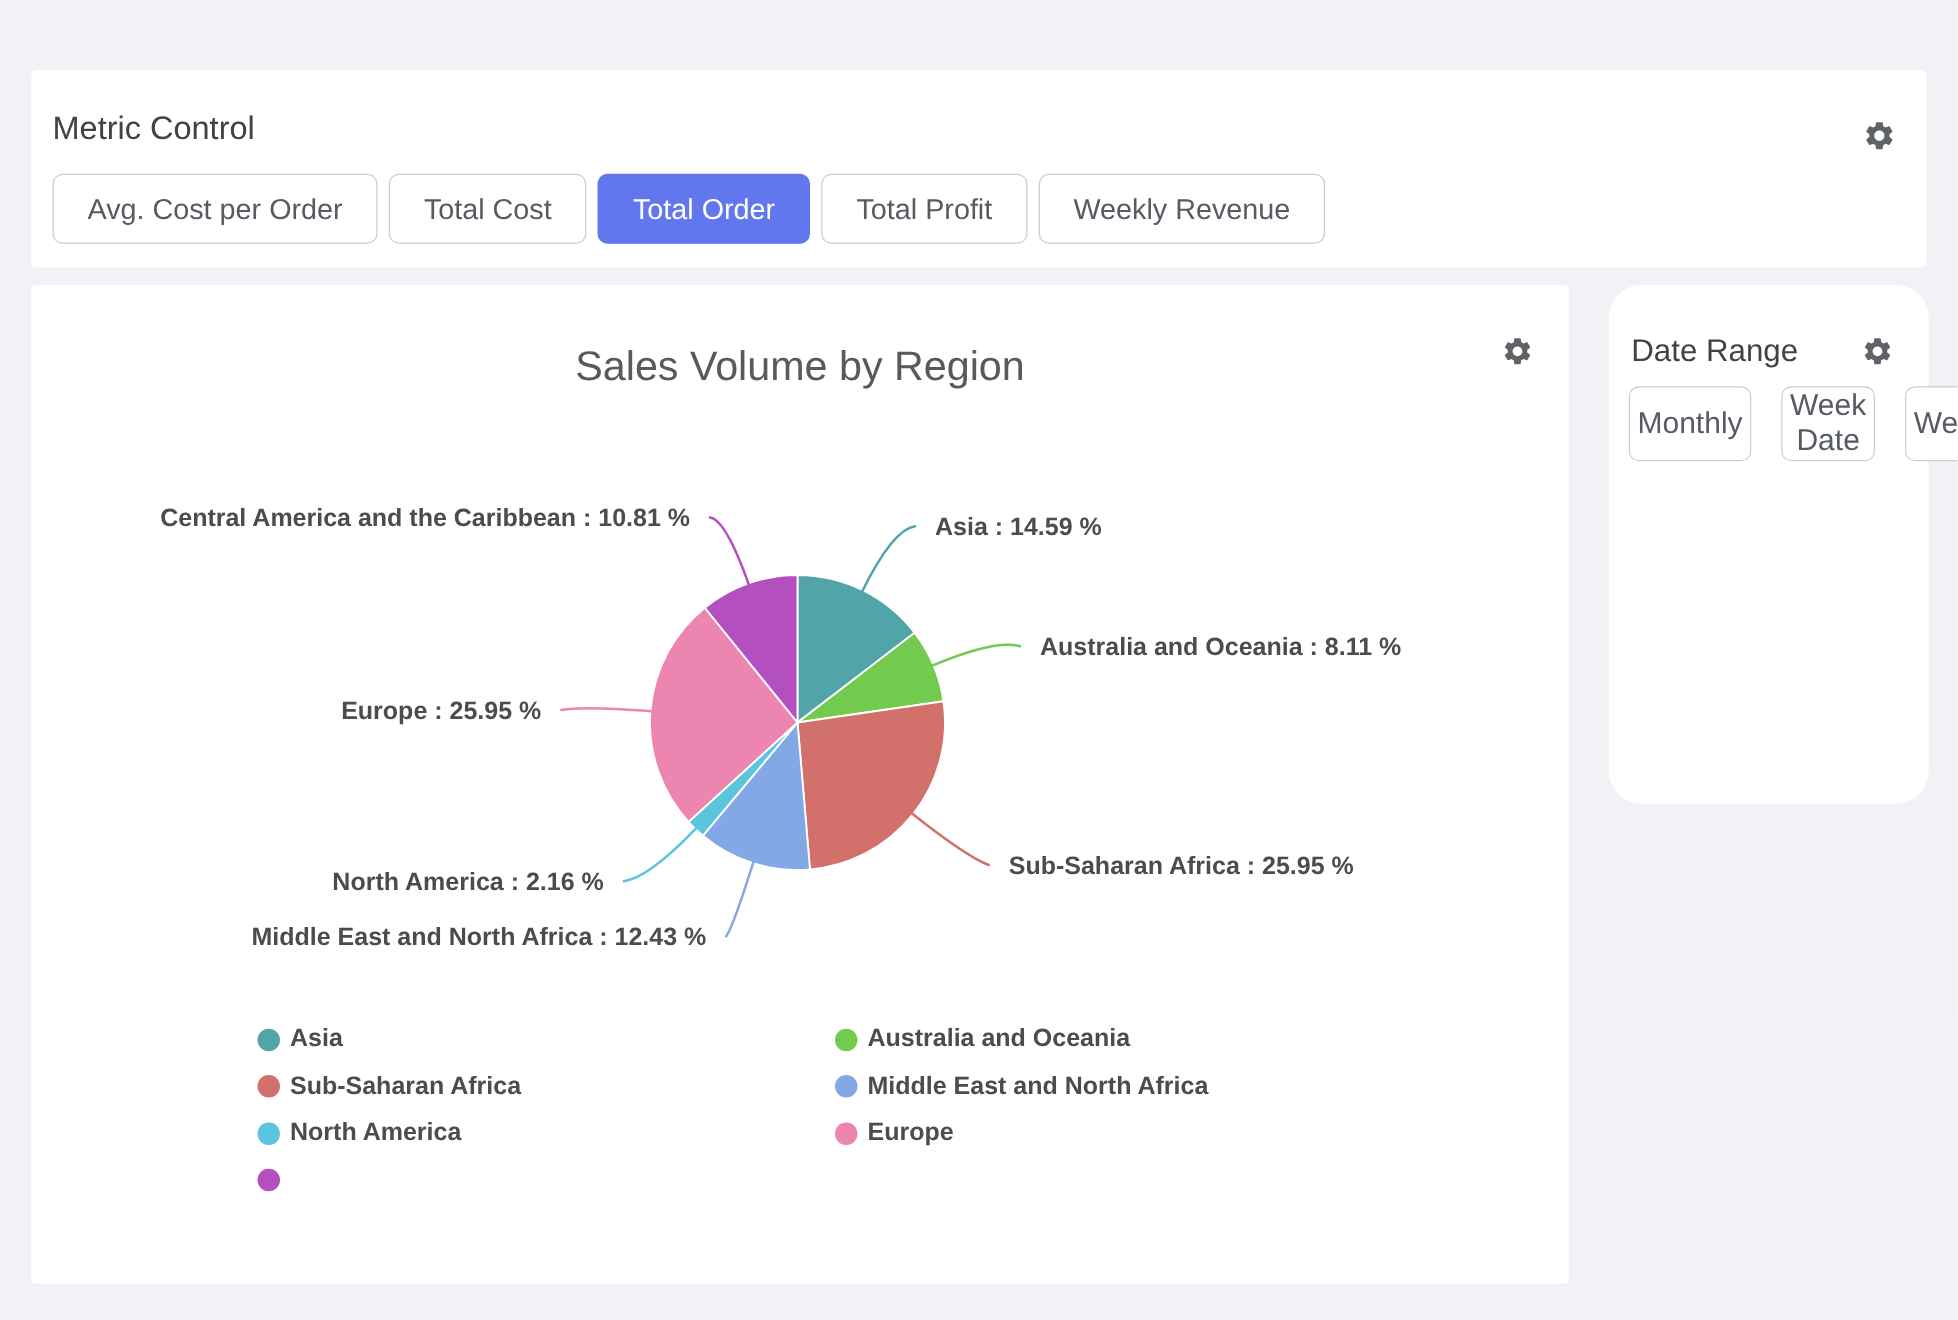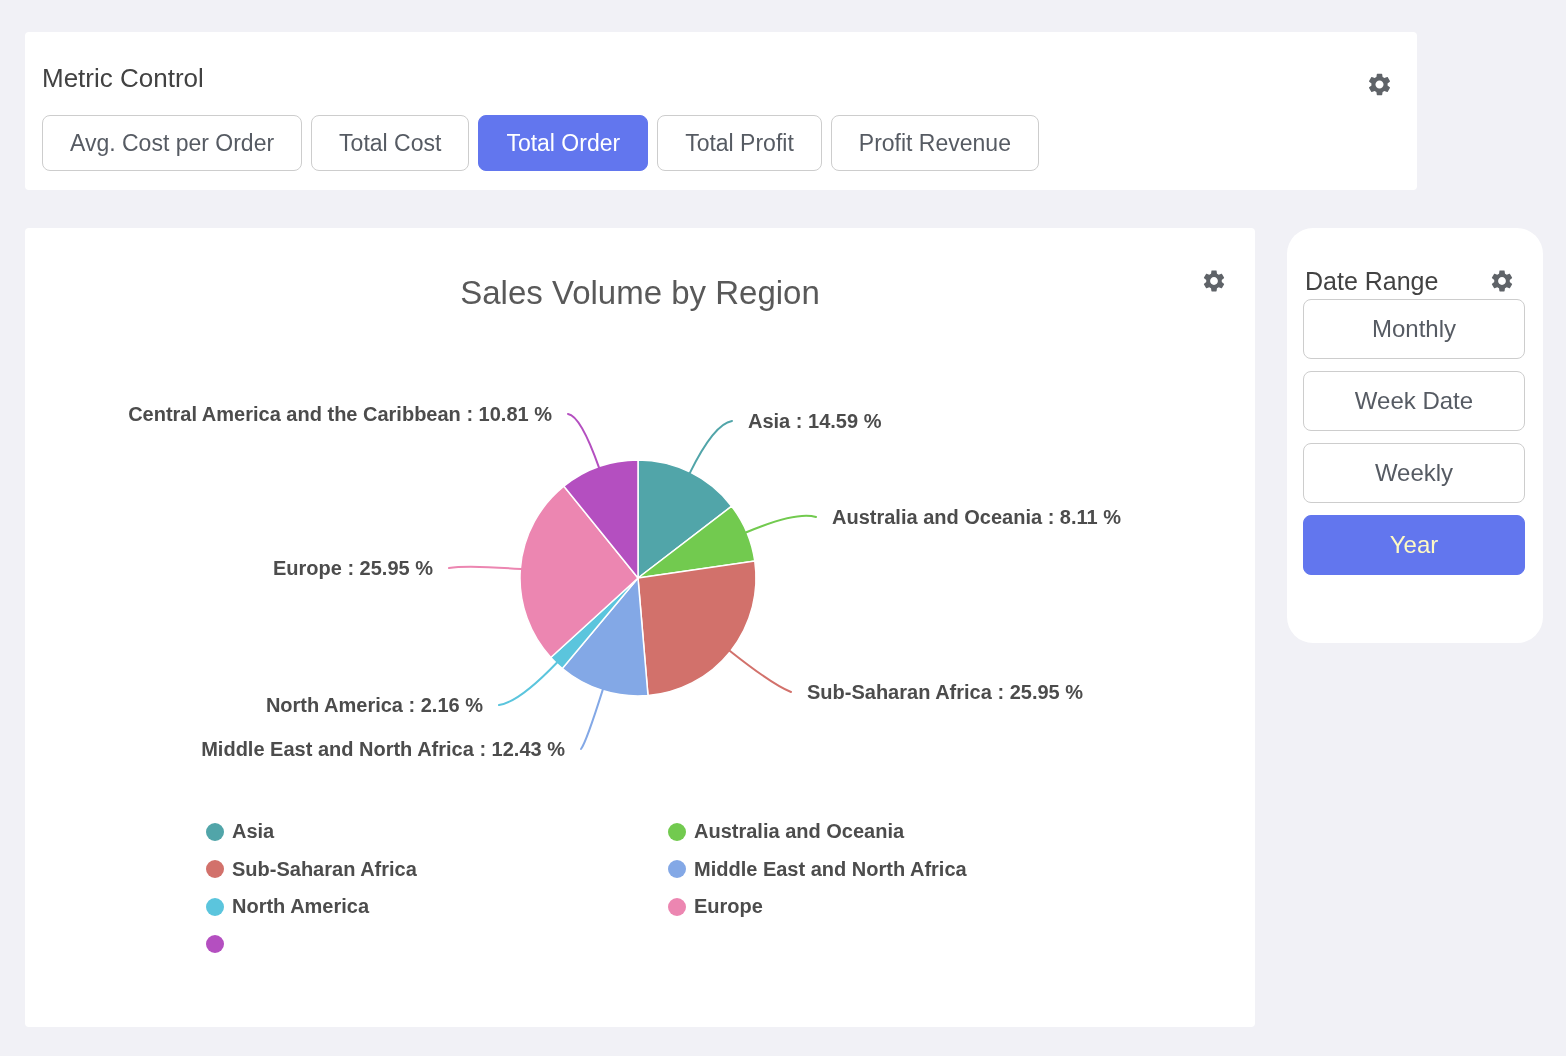--- a/index.html
+++ b/index.html
@@ -5,21 +5,21 @@
   html,body{margin:0;padding:0;}
   body{
     background:#f1f1f6;
     font-family:"Liberation Sans", sans-serif;
     -webkit-font-smoothing:antialiased;
   }
   .page{position:relative;width:1566px;height:1056px;background:var(--page-bg,#f1f1f6);overflow:hidden;}
   .card{position:absolute;background:#ffffff;border-radius:4px;}
 
   
-  #metric-card{left:25px;top:32px;width:1392px;height:158px;}
+  #metric-card{left:25px;top:56px;width:1516px;height:158px;}
   .metric-title{position:absolute;left:17px;top:33px;font-size:26px;line-height:26px;color:#424242;font-weight:400;margin:0;}
   .metric-buttons{position:absolute;left:17px;top:83px;display:flex;gap:9px;}
   .pill{
     height:56px;display:inline-flex;align-items:center;justify-content:center;
     padding:4px 27px;font-size:23px;color:#565b63;background:#fff;
     border:1px solid #cdcdcd;border-radius:8px;cursor:pointer;white-space:nowrap;
     font-family:"Liberation Sans", sans-serif;
   }
   .pill.selected{background:var(--accent,#6276ee);border-color:var(--accent,#6276ee);color:#fff;}
 
@@ -32,21 +32,21 @@
     position:absolute;left:181px;top:585px;
     display:grid;grid-template-columns:462px auto;grid-auto-rows:37.5px;align-items:center;
   }
   .legend-item{display:flex;align-items:center;gap:8px;cursor:pointer;}
   .legend-dot{width:18px;height:18px;border-radius:50%;flex:none;}
   .legend-label{font-size:20px;font-weight:bold;color:#4c4c4c;white-space:nowrap;}
 
   
   #date-card{left:1287px;top:228px;width:256px;height:415px;border-radius:26px;}
   .date-title{position:absolute;left:18px;top:40px;font-size:25px;line-height:26px;color:#424242;font-weight:400;margin:0;}
-  .date-buttons{position:absolute;left:16px;top:71px;width:222px;display:flex;flex-direction:column;gap:12px;}
+  .date-buttons{position:absolute;left:16px;top:81px;width:222px;display:flex;flex-direction:row;gap:24px;}
   .date-btn{
     height:60px;display:flex;align-items:center;justify-content:center;
     font-size:24px;color:#565b63;background:#fff;border:1px solid #cdcdcd;border-radius:8px;
     cursor:pointer;font-family:"Liberation Sans", sans-serif;
   }
   .date-btn.selected{background:var(--accent,#6276ee);border-color:var(--accent,#6276ee);color:#fef9c3;}
 
   
   .gear{position:absolute;width:27px;height:27px;cursor:pointer;}
   .gear svg{display:block;width:100%;height:100%;fill:var(--gear,#5f6368);}
@@ -64,21 +64,21 @@
     <span class="gear" id="metric-gear">
       <svg viewBox="0 0 24 24">
           <path d="M19.14,12.94c0.04-0.3,0.06-0.61,0.06-0.94c0-0.32-0.02-0.64-0.07-0.94l2.03-1.58c0.18-0.14,0.23-0.41,0.12-0.61l-1.92-3.32c-0.12-0.22-0.37-0.29-0.59-0.22l-2.39,0.96c-0.5-0.38-1.03-0.7-1.62-0.94L14.4,2.81c-0.04-0.24-0.24-0.41-0.48-0.41h-3.84c-0.24,0-0.43,0.17-0.47,0.41L9.25,5.35C8.66,5.59,8.12,5.92,7.63,6.29L5.24,5.33c-0.22-0.08-0.47,0-0.59,0.22L2.74,8.87C2.62,9.08,2.66,9.34,2.86,9.48l2.03,1.58C4.84,11.36,4.8,11.69,4.8,12s0.02,0.64,0.07,0.94l-2.03,1.58c-0.18,0.14-0.23,0.41-0.12,0.61l1.92,3.32c0.12,0.22,0.37,0.29,0.59,0.22l2.39-0.96c0.5,0.38,1.03,0.7,1.62,0.94l0.36,2.54c0.05,0.24,0.24,0.41,0.48,0.41h3.84c0.24,0,0.44-0.17,0.47-0.41l0.36-2.54c0.59-0.24,1.13-0.56,1.62-0.94l2.39,0.96c0.22,0.08,0.47,0,0.59-0.22l1.92-3.32c0.12-0.22,0.07-0.47-0.12-0.61L19.14,12.94z M12,15.6c-1.98,0-3.6-1.62-3.6-3.6s1.62-3.6,3.6-3.6s3.6,1.62,3.6,3.6S13.98,15.6,12,15.6z"></path>
         </svg>
     </span>
     <div class="metric-buttons" id="metric-buttons">
         <button class="pill">Avg. Cost per Order</button>
         <button class="pill">Total Cost</button>
         <button class="pill selected">Total Order</button>
         <button class="pill">Total Profit</button>
-        <button class="pill">Profit Revenue</button>
+        <button class="pill">Weekly Revenue</button>
       </div>
   </section>
 
   <section class="card" id="chart-card">
     <h1 class="chart-title">Sales Volume by Region</h1>
     <span class="gear" id="chart-gear">
       <svg viewBox="0 0 24 24">
           <path d="M19.14,12.94c0.04-0.3,0.06-0.61,0.06-0.94c0-0.32-0.02-0.64-0.07-0.94l2.03-1.58c0.18-0.14,0.23-0.41,0.12-0.61l-1.92-3.32c-0.12-0.22-0.37-0.29-0.59-0.22l-2.39,0.96c-0.5-0.38-1.03-0.7-1.62-0.94L14.4,2.81c-0.04-0.24-0.24-0.41-0.48-0.41h-3.84c-0.24,0-0.43,0.17-0.47,0.41L9.25,5.35C8.66,5.59,8.12,5.92,7.63,6.29L5.24,5.33c-0.22-0.08-0.47,0-0.59,0.22L2.74,8.87C2.62,9.08,2.66,9.34,2.86,9.48l2.03,1.58C4.84,11.36,4.8,11.69,4.8,12s0.02,0.64,0.07,0.94l-2.03,1.58c-0.18,0.14-0.23,0.41-0.12,0.61l1.92,3.32c0.12,0.22,0.37,0.29,0.59,0.22l2.39-0.96c0.5,0.38,1.03,0.7,1.62,0.94l0.36,2.54c0.05,0.24,0.24,0.41,0.48,0.41h3.84c0.24,0,0.44-0.17,0.47-0.41l0.36-2.54c0.59-0.24,1.13-0.56,1.62-0.94l2.39,0.96c0.22,0.08,0.47,0,0.59-0.22l1.92-3.32c0.12-0.22,0.07-0.47-0.12-0.61L19.14,12.94z M12,15.6c-1.98,0-3.6-1.62-3.6-3.6s1.62-3.6,3.6-3.6s3.6,1.62,3.6,3.6S13.98,15.6,12,15.6z"></path>
         </svg>
     </span>

